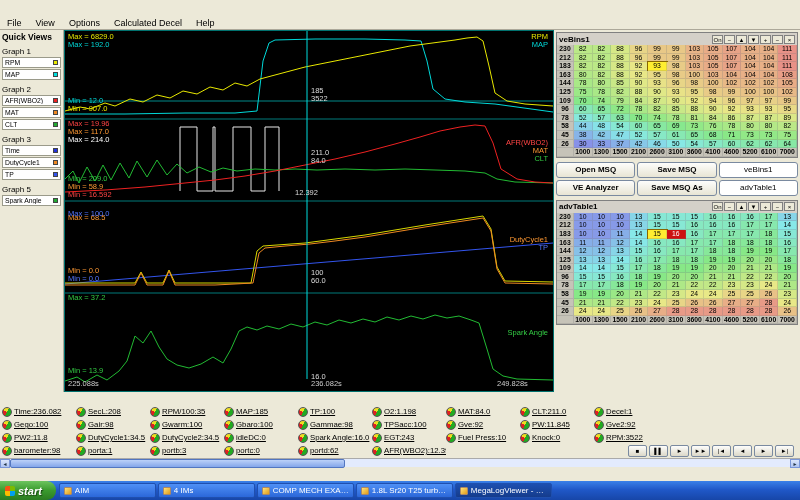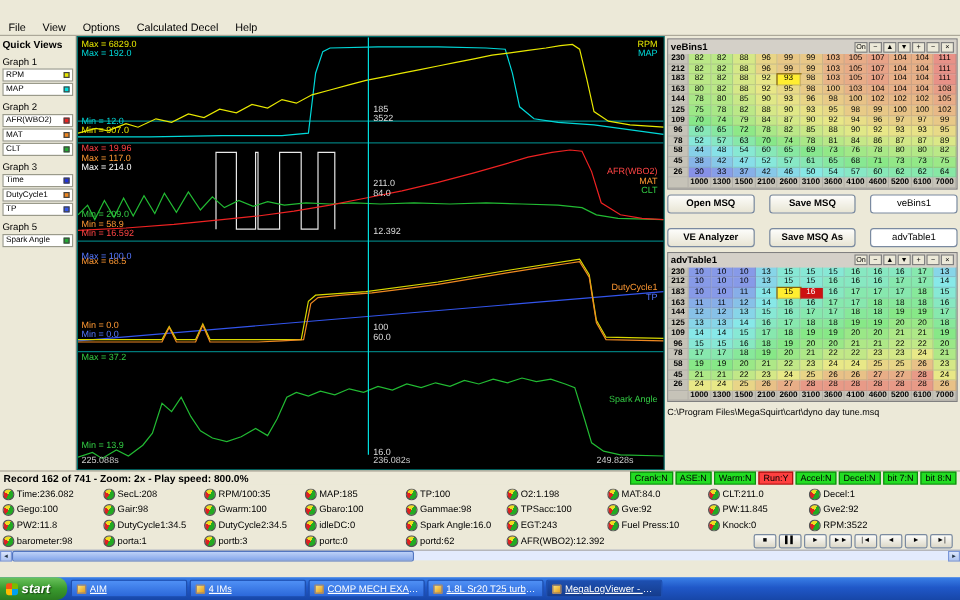--- a/index.html
+++ b/index.html
@@ -51,39 +51,39 @@
   .tbl-toolbar { display:flex; gap:1px; }
   .tbl-btn { width:11px; height:9px; font-size:6px; line-height:8px; text-align:center;
     background:#ece9d8; border:1px solid #808080; color:#000; }
   .tbl-grid { display:grid; grid-template-columns:17px repeat(12,1fr); }
   .tcell { height:8.6px; font-size:6.8px; line-height:8.6px; text-align:center;
     overflow:hidden; border-right:1px solid rgba(120,120,120,.25);
     border-bottom:1px solid rgba(120,120,120,.25); color:#000; }
   .tcell.hdr { background:#c6c3b8; font-weight:bold; }
   .tcell.sel { background:#ffee30 !important; outline:1px solid #886600; }
   .tcell.act { background:#cc1111 !important; color:#fff; }
-  .msq-buttons { display:grid; grid-template-columns:1fr 1fr 1fr; gap:12px; margin-bottom:4px; }
+  .msq-buttons { display:grid; grid-template-columns:1fr 1fr 1fr; gap:2px; margin-bottom:4px; }
   .xp-btn { height:16px; font-size:8px; font-weight:bold; font-family:"Liberation Sans",sans-serif;
     background:linear-gradient(#fdfdfb,#e8e5d4); border:1px solid #7a8aa0; border-radius:3px; }
   .xp-btn.flat { background:#fff; font-weight:normal; }
   .file-path { font-size:7.5px; color:#000; white-space:nowrap; overflow:hidden; }
   
   .status-row { position:absolute; top:392px; left:0; right:0; height:12px;
     background:#ece9d8; border-top:1px solid #aca899; display:flex; align-items:center;
     justify-content:space-between; padding:0 3px; }
   .status-text { font-size:8.5px; font-weight:bold; }
   .indicators { display:flex; gap:2px; }
   .ind { font-size:7.5px; line-height:9px; padding:0 3px; background:#22dd22;
     border:1px solid #118811; color:#000; }
   .ind.alert { background:#ff4040; border-color:#aa1111; }
   
   .gauge-panel { position:absolute; top:404px; left:0; right:0; height:54px;
     background:#ece9d8; padding:1px 2px; }
   .gauge-row { display:flex; align-items:center; height:13px; }
-  .gauge { display:flex; align-items:center; width:84px; flex:none; overflow:hidden; }
+  .gauge { display:flex; align-items:center; width:74px; flex:none; overflow:hidden;text-decoration:underline; }
   .dial { width:10px; height:10px; border-radius:50%; flex:none; margin-right:2px;
     border:1px solid #555;
     background:conic-gradient(from 210deg,#dd2222 0 25%,#eedd22 25% 50%,#22aa22 50% 100%); }
   .gauge-text { font-size:7.8px; white-space:nowrap; }
   .media { margin-left:auto; display:flex; gap:2px; padding-right:4px; }
   .media-btn { width:19px; height:12px; font-size:6px; line-height:10px;
     background:linear-gradient(#fdfdfb,#dcd8c8); border:1px solid #7a8aa0; border-radius:2px; }
   
   .hscroll { position:absolute; top:458px; left:0; right:0; height:9px; background:#e3ebfd;
     border-top:1px solid #aaa; }
@@ -105,21 +105,21 @@
     text-shadow:1px 1px 1px #1a4a12; }
   .flag { width:10px; height:10px; border-radius:2px;
     background:conic-gradient(#7cbb00 0 25%,#00a1f1 0 50%,#ffbb00 0 75%,#f65314 0); }
   .task-buttons { display:flex; gap:2px; padding:0 3px; flex:1; overflow:hidden; }
   .task-btn { height:15px; width:97px; flex:none; display:flex; align-items:center; gap:3px;
     padding:0 4px; background:linear-gradient(#4f90f5,#2b67d9); border:1px solid #1f4fae;
     border-radius:2px; color:#fff; font-size:8px; white-space:nowrap; overflow:hidden; }
   .task-btn.active { background:linear-gradient(#1d4fb0,#153c8c); }
   .task-ico { width:8px; height:8px; flex:none; border-radius:1px;
     background:linear-gradient(135deg,#ffe27a,#e09b1a); border:1px solid #a86; }
-  .task-btn span:last-child { overflow:hidden; text-overflow:ellipsis;text-decoration:underline; }
+  .task-btn span:last-child { overflow:hidden; text-overflow:ellipsis; }
   .tray { margin-left:auto; height:19px; display:flex; align-items:center; gap:4px;
     padding:0 8px 0 8px; background:linear-gradient(#2ea0ec,#1276cc);
     border-left:2px solid #0e5aa8; color:#fff; }
   .tray-desktop { font-size:8px; white-space:nowrap; }
   .tray-ico { width:8px; height:8px; border-radius:1px; border:1px solid #dde; }
   .tray-ico.green { background:#6ee06e; }
   .tray-ico.gray { background:#cfd6e4; }
   .clock { font-size:8.5px; }
 </style>
 </head>
@@ -227,21 +227,21 @@
       <span class="glabel" style="left:3px;top:97px;color:#ff9933">Max = 117.0</span>
       <span class="glabel" style="left:3px;top:105px;color:#ffffff">Max = 214.0</span>
       <span class="glabel" style="left:3px;top:144px;color:#33cc44">Min = 209.0</span>
       <span class="glabel" style="left:3px;top:152px;color:#ff9933">Min = 58.9</span>
       <span class="glabel" style="left:3px;top:160px;color:#ff4444">Min = 16.592</span>
       <span class="glabel" style="right:5px;top:108px;color:#ff4444">AFR(WBO2)</span>
       <span class="glabel" style="right:5px;top:116px;color:#ff9933">MAT</span>
       <span class="glabel" style="right:5px;top:124px;color:#33cc44">CLT</span>
       <span class="glabel" style="left:246px;top:118px;color:#dddddd">211.0</span>
       <span class="glabel" style="left:246px;top:126px;color:#dddddd">84.0</span>
-      <span class="glabel" style="left:246px;top:158px;color:#dddddd">12.392</span>
+      <span class="glabel" style="left:230px;top:158px;color:#dddddd">12.392</span>
 
       <span class="glabel" style="left:3px;top:183px;color:#ff9933">Max = 68.5</span>
       <span class="glabel" style="left:3px;top:179px;color:#5577ff">Max = 100.0</span>
       <span class="glabel" style="left:3px;top:236px;color:#ff9933">Min = 0.0</span>
       <span class="glabel" style="left:3px;top:244px;color:#5577ff">Min = 0.0</span>
       <span class="glabel" style="right:5px;top:205px;color:#ff9933">DutyCycle1</span>
       <span class="glabel" style="right:5px;top:213px;color:#5577ff">TP</span>
       <span class="glabel" style="left:246px;top:238px;color:#dddddd">100</span>
       <span class="glabel" style="left:246px;top:246px;color:#dddddd">60.0</span>
 
@@ -630,37 +630,23 @@
             <span class="tcell hdr">3100</span>
             <span class="tcell hdr">3600</span>
             <span class="tcell hdr">4100</span>
             <span class="tcell hdr">4600</span>
             <span class="tcell hdr">5200</span>
             <span class="tcell hdr">6100</span>
             <span class="tcell hdr">7000</span>
           </div>
       </div>
 
-      <div class="file-path">C:\Program Files\MegaSquirt\cart\dyno day tune.msq</div>
     </div>
   </div>
 
-  <div class="status-row">
-    <span class="status-text">Record 162 of 741 - Zoom: 2x - Play speed: 800.0%</span>
-    <span class="indicators" id="indicators">
-        <span class="ind">Crank:N</span>
-        <span class="ind">ASE:N</span>
-        <span class="ind">Warm:N</span>
-        <span class="ind alert">Run:Y</span>
-        <span class="ind">Accel:N</span>
-        <span class="ind">Decel:N</span>
-        <span class="ind">bit 7:N</span>
-        <span class="ind">bit 8:N</span>
-      </span>
-  </div>
 
   <div class="gauge-panel" id="gauge-rows">
       <div class="gauge-row">
         <div class="gauge">
           <span class="dial"></span>
           <span class="gauge-text">Time:236.082</span>
         </div>
         <div class="gauge">
           <span class="dial"></span>
           <span class="gauge-text">SecL:208</span>

